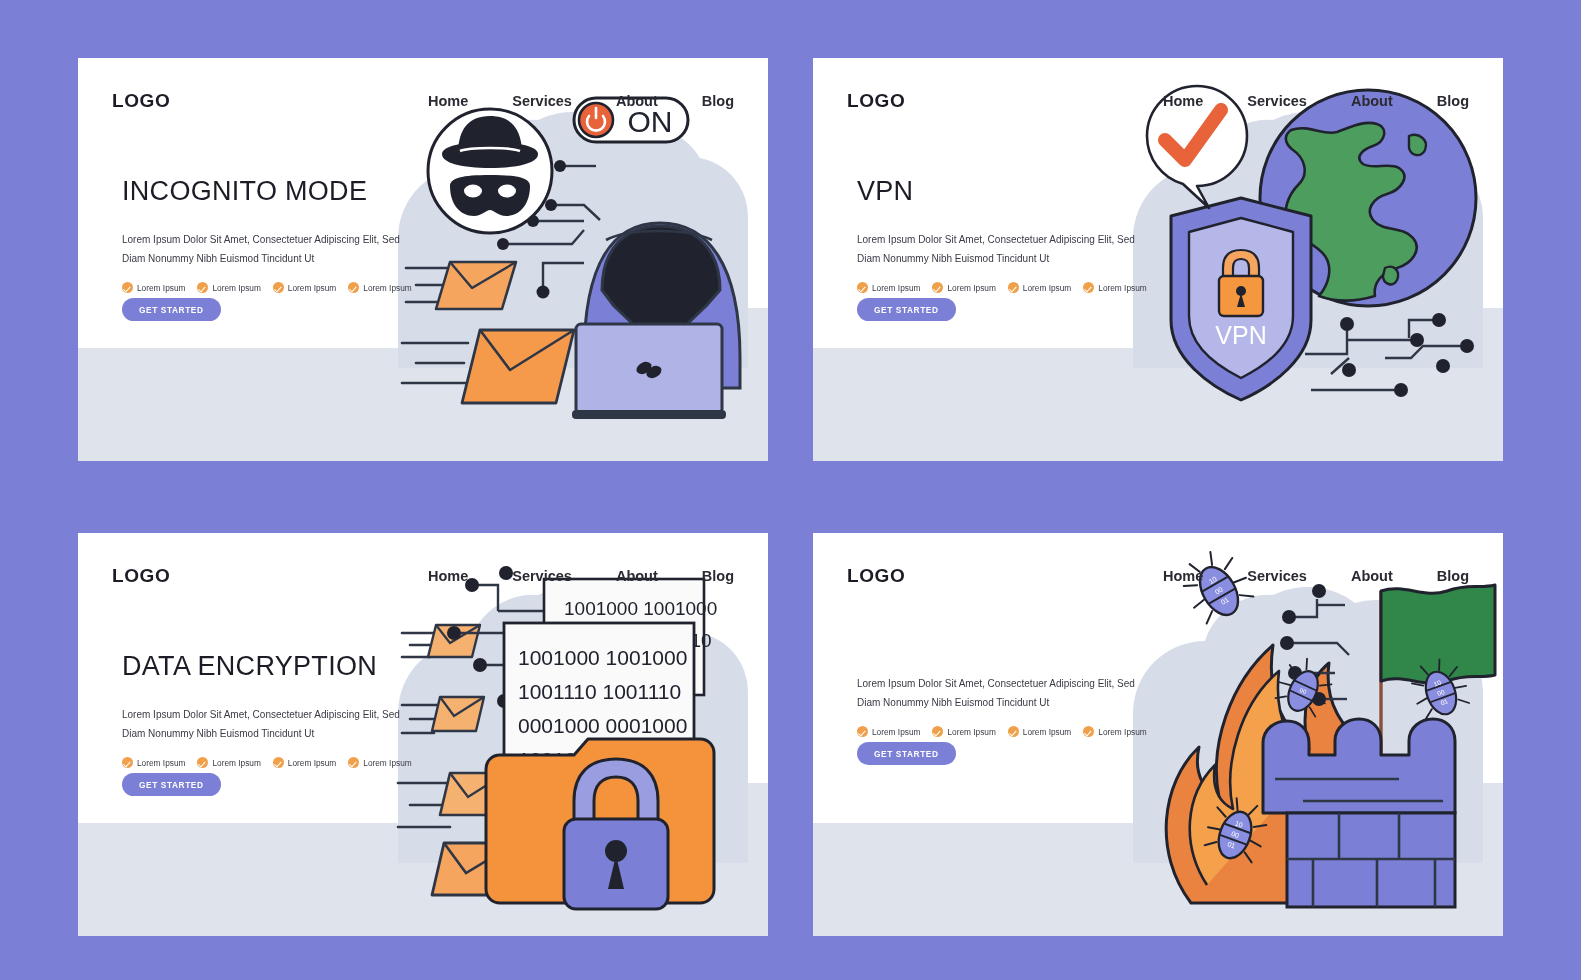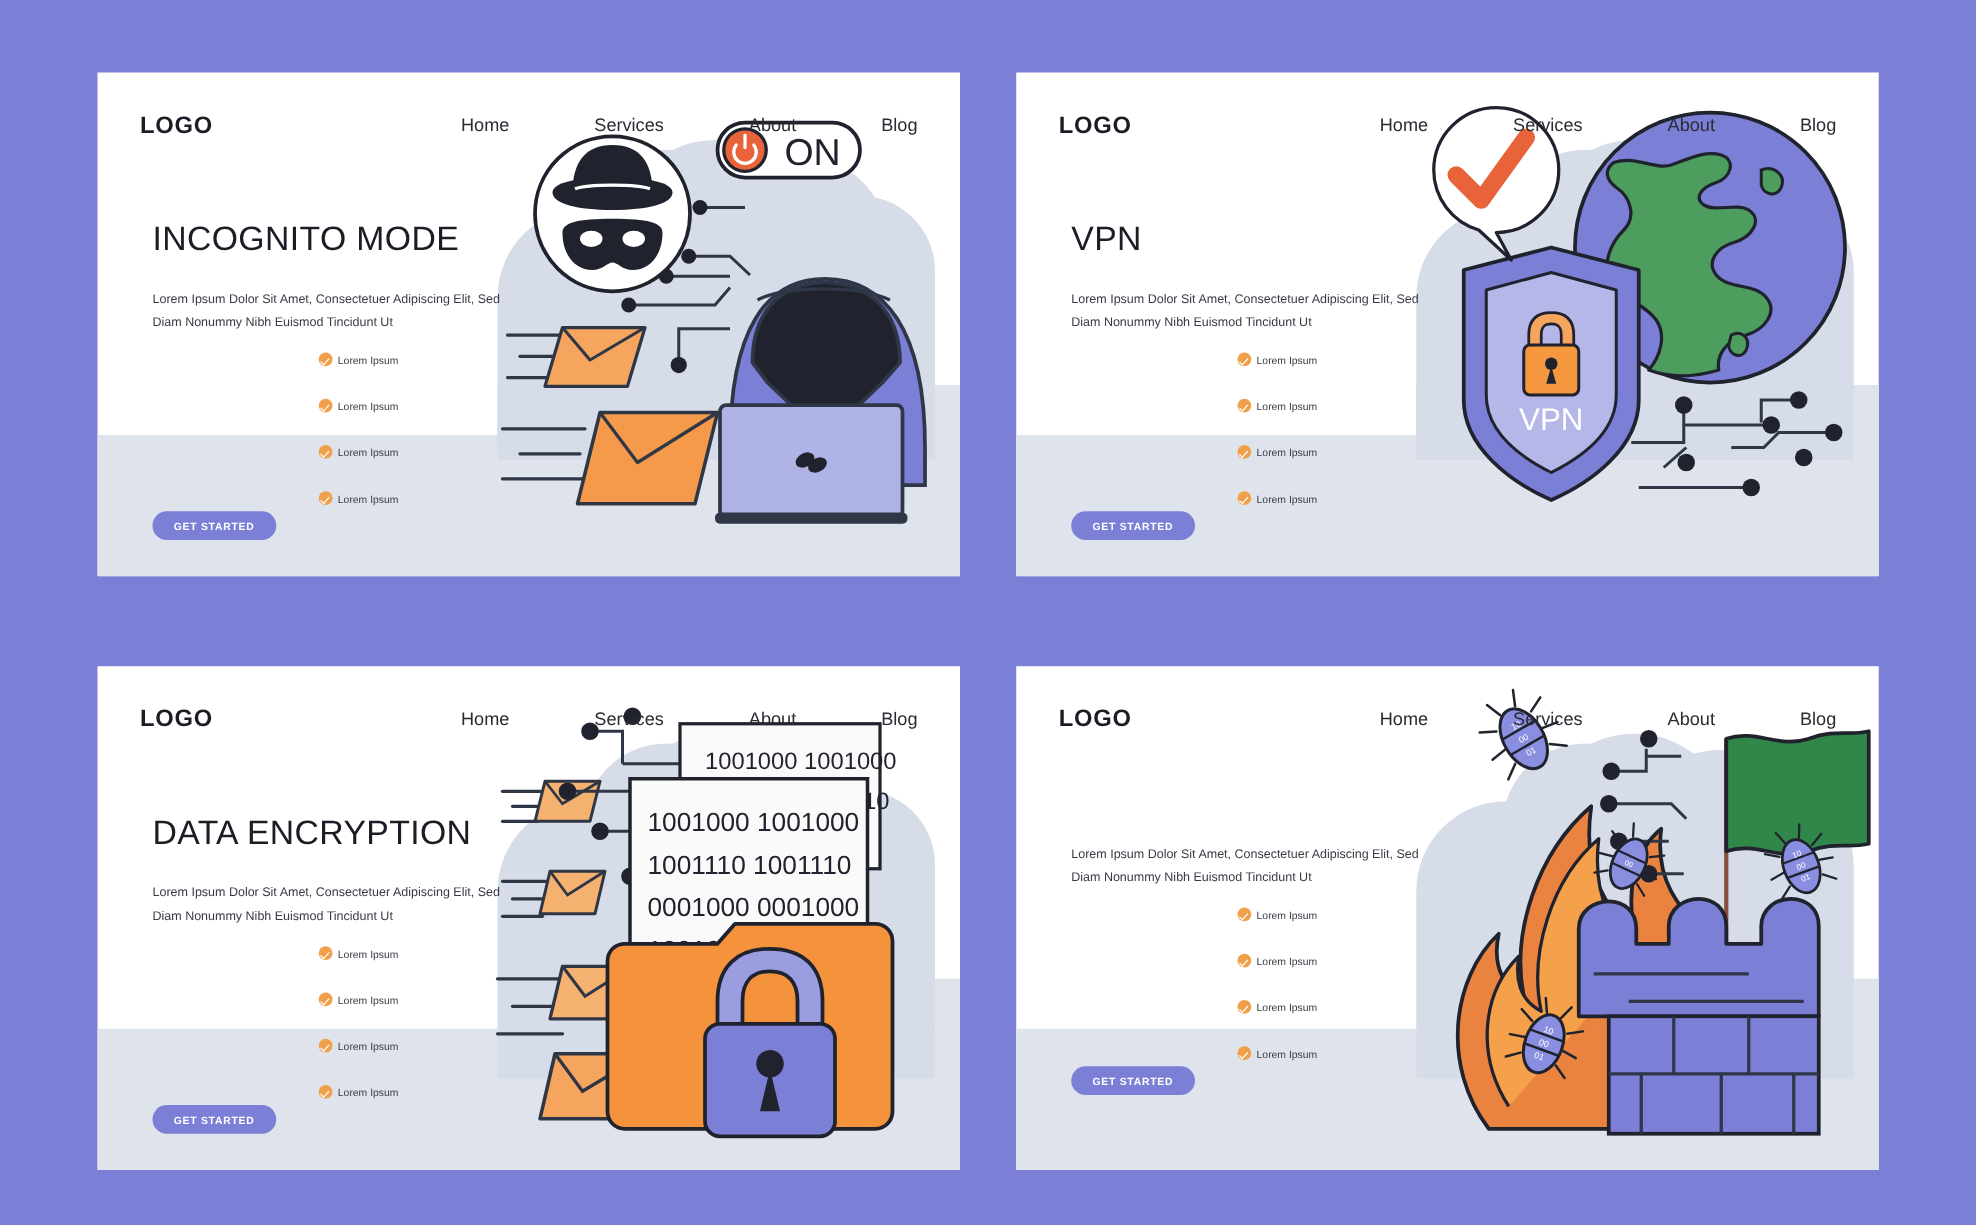--- a/index.html
+++ b/index.html
@@ -39,42 +39,42 @@
     height: 34px;
     display: flex; align-items: center;
     padding: 0 34px;
     z-index: 40;
   }
   .logo {
     font-size: 19px; font-weight: bold; letter-spacing: 0.6px;
     color: #1c1c26;
   }
   .nav-links {
-    margin-left: auto; display: flex; align-items: flex-end; gap: 68px;
+    margin-left: auto; display: flex; align-items: flex-end; gap: 44px; font-weight: bold;
   }
   .nav-link {
     font-size: 14.5px; color: #2a2a33; cursor: pointer;
     white-space: nowrap;
   }
 
   .copy {
     position: absolute; left: 44px; top: 118px;
     width: 330px; z-index: 40;
   }
   .heading {
     font-size: 27px; color: #1c1c26; letter-spacing: 0.3px;
     font-weight: 400; white-space: nowrap;
   }
   .para {
     margin-top: 24px;
     font-size: 10px; color: #3a3a46; line-height: 1.85;
     width: 300px;
   }
   .feats {
-    margin-top: 14px; display: flex; gap: 26px; align-items: center; flex-direction: column;
+    margin-top: 14px; display: flex; gap: 12px; align-items: center;
   }
   .feat { display: flex; align-items: center; gap: 4px; }
   .feat-icon {
     width: 11px; height: 11px; border-radius: 50%;
     background: #f0a04b; position: relative; flex: none;
   }
   .feat-icon::after {
     content: ""; position: absolute;
     left: 3px; top: 2.6px;
     width: 3px; height: 5.5px;

